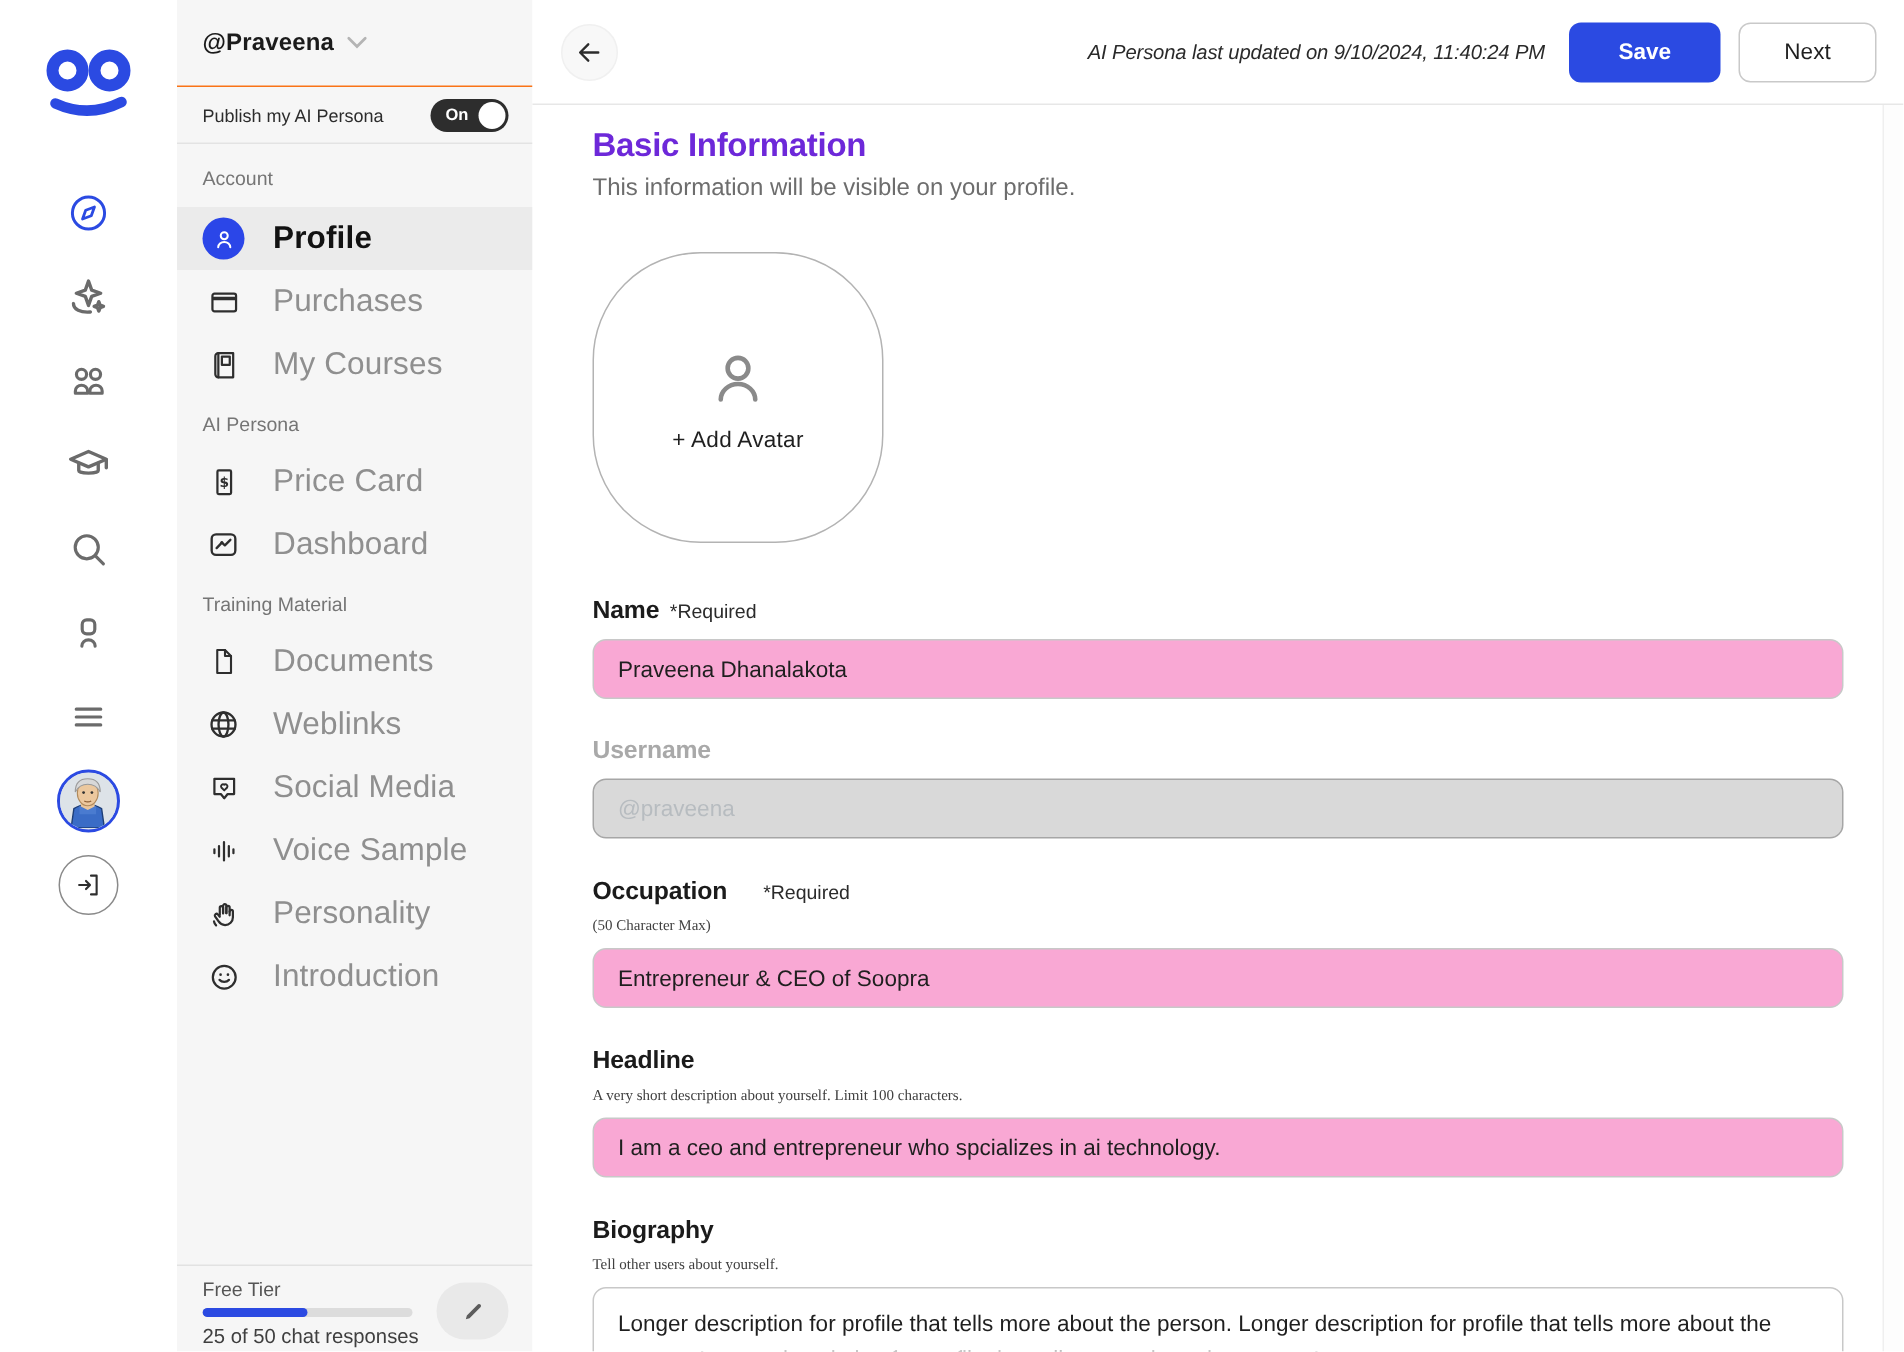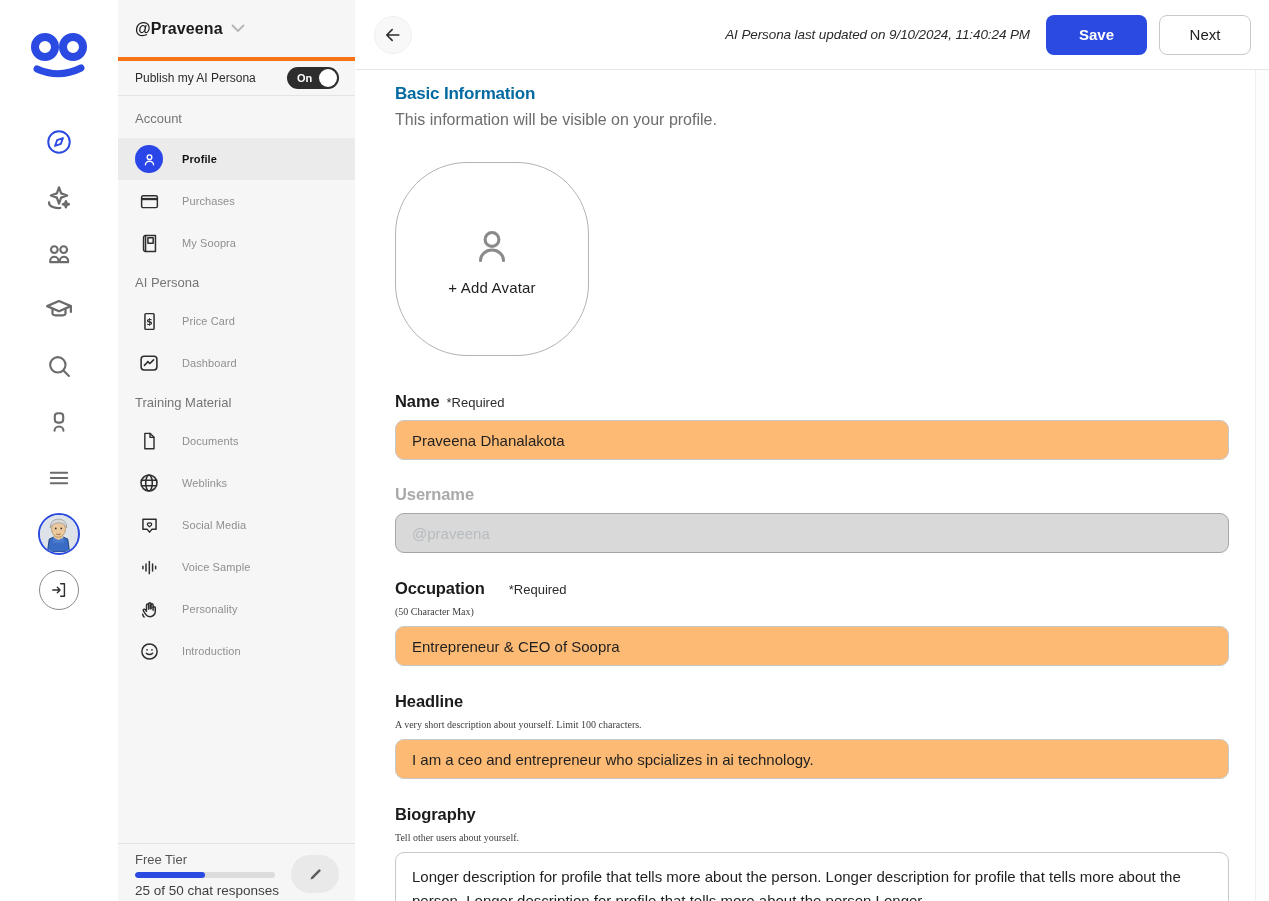--- a/index.html
+++ b/index.html
@@ -14,32 +14,32 @@
   .rail-item { width:118px; height:56px; display:flex; align-items:center; justify-content:center; cursor:pointer; }
   .rail-item svg { display:block; }
   .rail-avatar { width:42px; height:42px; border-radius:50%; border:2.5px solid #2b4ae2; overflow:hidden; background:#dfe5ea; }
   .signout-circle { width:40px; height:40px; border-radius:50%; border:1.5px solid #8a8a8a; display:flex; align-items:center; justify-content:center; }
 
   
   .sidebar { width:237px; flex:0 0 237px; background:#f6f6f6; position:relative; height:901px; }
   .sb-user { height:57px; display:flex; align-items:center; padding-left:17px; cursor:pointer; }
   .sb-user .uname { font-size:16px; font-weight:bold; color:#1b1b1b; letter-spacing:.1px; }
   .sb-user svg { margin-left:8px; }
-  .sb-publish { height:39px; border-top:4px solid #f97316; border-bottom:1px solid #e3e3e3;
+  .sb-publish { height:39px; border-top:1px solid #f97316; border-bottom:1px solid #e3e3e3;
     display:flex; align-items:center; padding:0 16px 0 17px; justify-content:space-between; }
   .sb-publish .plabel { font-size:12px; color:#2c2c2c; }
   .toggle { width:52px; height:22px; border-radius:12px; background:#2d2d2d; position:relative; cursor:pointer; display:flex; align-items:center; }
   .toggle .on-text { color:#fff; font-size:11px; font-weight:bold; margin-left:10px; }
   .toggle .knob { position:absolute; right:2px; top:2px; width:18px; height:18px; border-radius:50%; background:#fff; }
   .sb-section-header { font-size:13px; color:#757575; padding-left:17px; }
   .hdr-account { padding-top:15px; height:42px; }
   .hdr-mid { height:36px; display:flex; align-items:center; }
   .sb-item { height:42px; display:flex; align-items:center; padding-left:17px; cursor:pointer; }
   .sb-item .sb-ico { width:28px; height:28px; display:flex; align-items:center; justify-content:center; flex:0 0 28px; }
-  .sb-item .sb-label { margin-left:19px; font-size:11px; color:#8f8f8f; letter-spacing:.1px; }
+  .sb-item .sb-label { margin-left:19px; font-size:21px; color:#8f8f8f; letter-spacing:.1px; }
   .sb-item.active { background:#ebebeb; }
   .sb-item.active .sb-label { color:#121212; font-weight:bold; }
   .blue-badge { width:28px; height:28px; border-radius:50%; background:#2b46e8; display:flex; align-items:center; justify-content:center; }
   .sb-footer { position:absolute; left:0; right:0; bottom:0; height:58px; border-top:1px solid #e2e2e2; padding:8px 16px 0 17px; }
   .tier-label { font-size:13px; color:#555; }
   .progress-track { width:140px; height:6px; background:#dcdcdc; border-radius:3px; margin:5px 0 5px; overflow:hidden; }
   .progress-fill { height:6px; background:#2b4ae2; border-radius:3px; width:50%; }
   .usage-label { font-size:13.5px; color:#3f3f3f; }
   .edit-btn { position:absolute; right:16px; top:11px; width:48px; height:38px; border-radius:20px; background:#e9e9e9; border:none;
     display:flex; align-items:center; justify-content:center; cursor:pointer; }
@@ -48,32 +48,32 @@
   .main { flex:1; position:relative; background:#fff; }
   .topbar { height:70px; display:flex; align-items:center; padding:0 18px 0 19px; border-bottom:1px solid #e7e7e7; }
   .back-btn { width:38px; height:38px; border-radius:50%; background:#f8f8f8; border:1px solid #f0f0f0;
     display:flex; align-items:center; justify-content:center; cursor:pointer; }
   .meta-text { margin-left:auto; font-size:13.5px; font-style:italic; color:#2a2a2a; letter-spacing:-.1px; }
   .btn { height:40px; border-radius:8px; font-size:15px; cursor:pointer; font-family:inherit; }
   .btn-save { margin-left:16px; width:101px; background:#2b4ae2; color:#fff; border:none; font-weight:bold; }
   .btn-next { margin-left:12px; width:92px; background:#fff; color:#1f1f1f; border:1px solid #c9c9c9; }
   .scroll-gutter { position:absolute; top:70px; right:0; bottom:0; width:14px; background:#fdfdfd; border-left:1px solid #efefef; }
   .content { position:absolute; top:70px; left:0; right:14px; bottom:0; overflow:hidden; padding:14px 26px 0 40px; }
-  .page-title { font-size:17px; font-weight:bold; color:#0369a1; letter-spacing:-.2px; }
+  .page-title { font-size:22px; font-weight:bold; color:#6d28d9; letter-spacing:-.2px; }
   .page-sub { margin-top:7px; font-size:16px; color:#6d6d6d; }
   .avatar-box { margin-top:33px; width:194px; height:194px; border:1px solid #b3b3b3; border-radius:72px;
     display:flex; flex-direction:column; align-items:center; justify-content:center; cursor:pointer; background:#fff; }
   .avatar-box .add-label { margin-top:10px; font-size:15px; color:#1f1f1f; letter-spacing:.2px; }
   .field-label-row { display:flex; align-items:baseline; gap:7px; }
   .field-label { font-size:16.5px; font-weight:bold; color:#1b1b1b; letter-spacing:-.1px; }
   .field-label.muted { color:#a9a9a9; }
   .required-tag { font-size:13px; color:#2b2b2b; }
   .helper { font-size:10px; color:#404040;font-family:Liberation Serif, serif; }
   .t-input { display:block; width:834px; height:40px; border:1px solid #c8c8c8; border-radius:9px; padding:0 16px;
-    font-size:15px; color:#1f1f1f; font-family:inherit; background:#fdba74; outline:none; }
+    font-size:15px; color:#1f1f1f; font-family:inherit; background:#f9a8d4; outline:none; }
   .t-input:disabled { background:#d9d9d9; border-color:#a6a6a6; color:#b7bcc0; -webkit-text-fill-color:#b7bcc0; opacity:1; }
   .t-area { display:block; width:834px; height:84px; border:1px solid #c8c8c8; border-radius:9px; padding:12px 16px;
     font-size:15px; line-height:24px; color:#1f1f1f; font-family:inherit; resize:none; outline:none; }
   .mt-name { margin-top:36px; } .mt-input { margin-top:9px; }
   .mt-user { margin-top:25px; } .mt-occ { margin-top:26px;gap:24px; } .mt-helper { margin-top:8px; }
   .mt-head { margin-top:26px; } .mt-bio { margin-top:26px; }
   svg .s { fill:none; stroke:#2e2e2e; stroke-width:1.7; stroke-linecap:round; stroke-linejoin:round; }
   svg .sg { fill:none; stroke:#6b6b6b; stroke-width:1.8; stroke-linecap:round; stroke-linejoin:round; }
 </style>
 </head>
@@ -198,21 +198,21 @@
       <span class="sb-label">Purchases</span>
     </div>
     <div class="sb-item">
       <span class="sb-ico">
         <svg width="21" height="21" viewBox="0 0 24 24">
           <path class="s" d="M7.5 2.8 H18.8 V21.2 H7.5 a2.3 2.3 0 0 1-2.3-2.3 V5.1 a2.3 2.3 0 0 1 2.3-2.3 Z"></path>
           <path class="s" d="M7.5 2.8 V21.2"></path>
           <rect class="s" x="10.2" y="5.4" width="6" height="6.4"></rect>
         </svg>
       </span>
-      <span class="sb-label">My Soopra</span>
+      <span class="sb-label">My Courses</span>
     </div>
 
     <div class="sb-section-header hdr-mid">AI Persona</div>
 
     <div class="sb-item">
       <span class="sb-ico">
         <svg width="21" height="21" viewBox="0 0 24 24">
           <rect class="s" x="6.8" y="3" width="10.4" height="18" rx="1"></rect>
           <text x="12" y="15.6" text-anchor="middle" font-size="10.5" font-weight="bold" fill="#2e2e2e" font-family="'DejaVu Sans', sans-serif">$</text>
         </svg>

